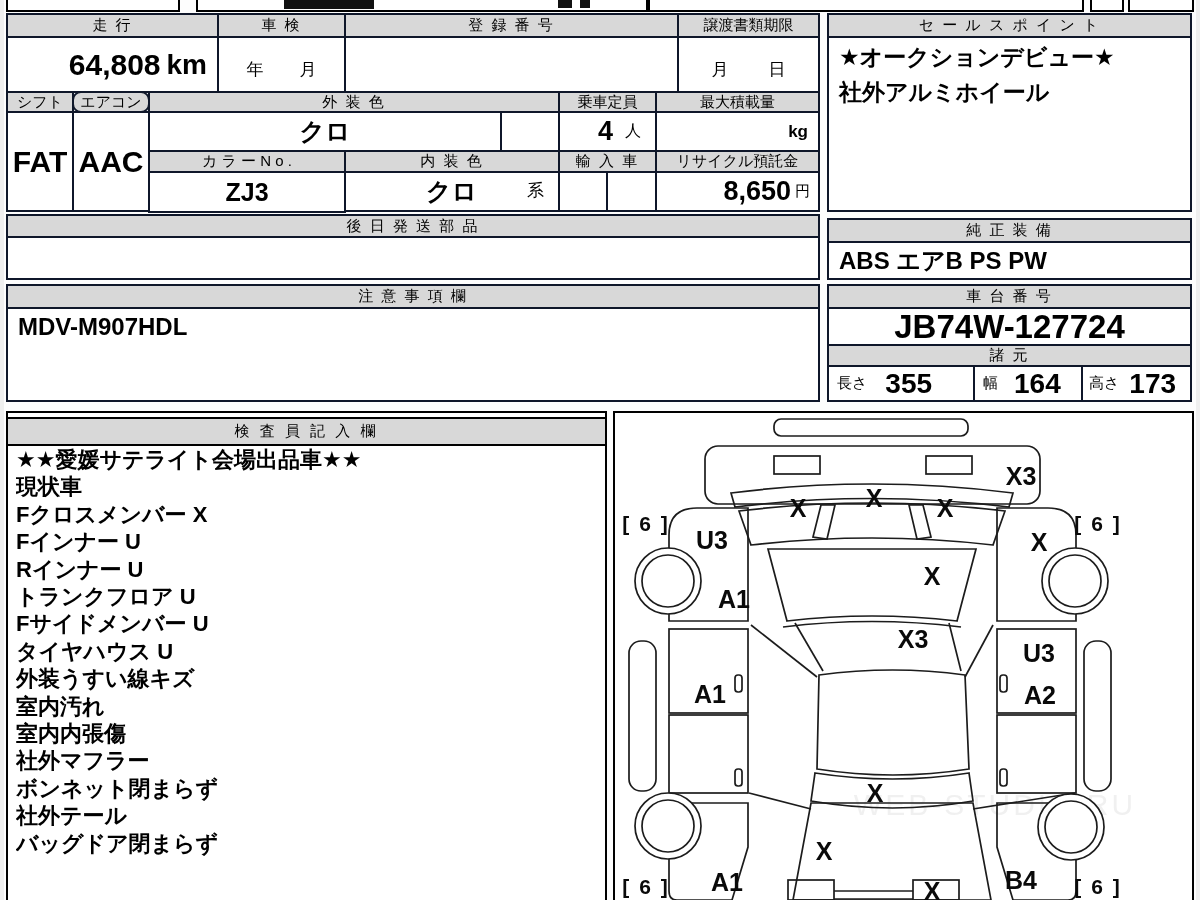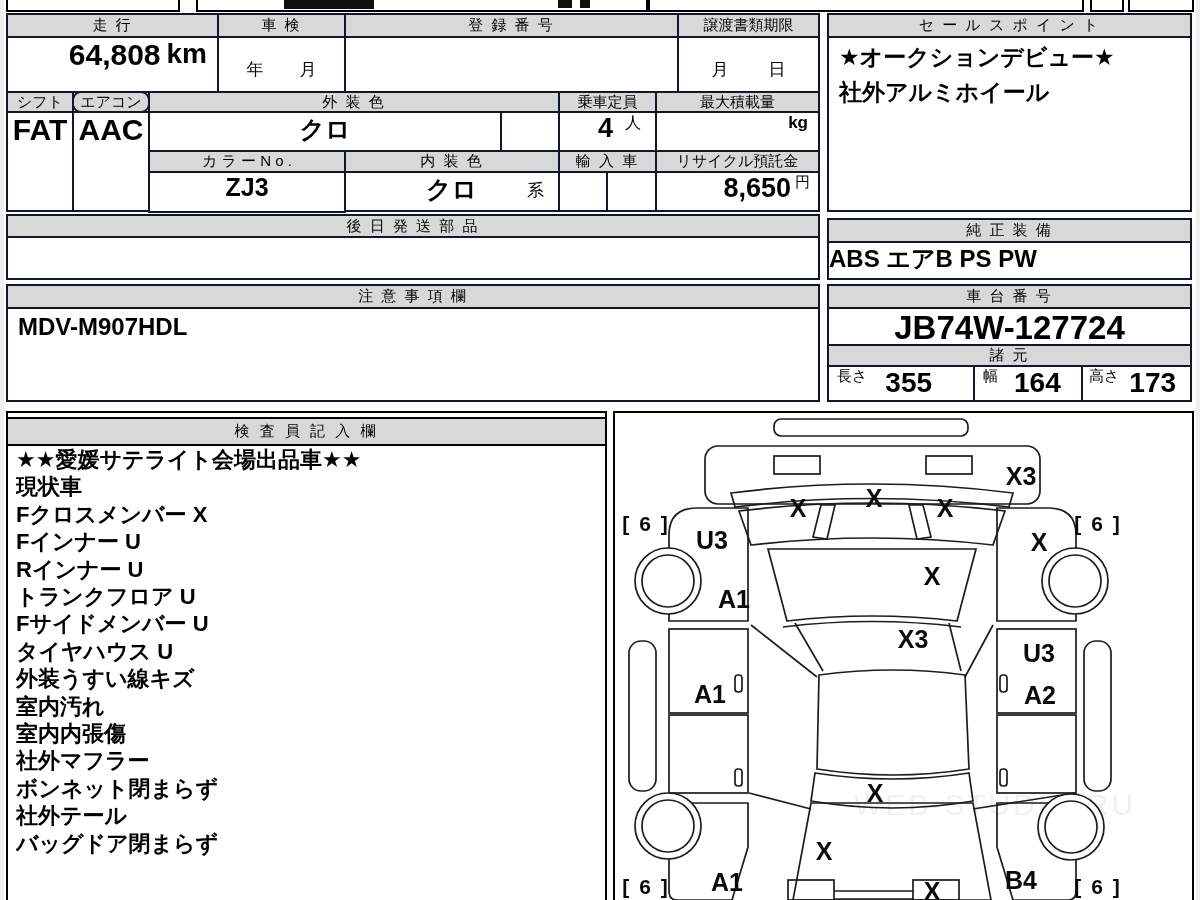--- a/index.html
+++ b/index.html
@@ -6,21 +6,21 @@
   body{
     width:1200px;height:900px;position:relative;overflow:hidden;
     background:#efefef;
     font-family:"Liberation Sans","DejaVu Sans",sans-serif;
     color:#000;
   }
   .page{position:absolute;left:4px;top:0;width:1192px;height:900px;background:#fdfdfd;}
   .cell{position:absolute;box-sizing:border-box;border:2px solid #0f172a;background:#fff;}
   .hdr{background:#d8d8d8;display:flex;align-items:center;justify-content:center;
        font-size:15px;letter-spacing:2px;white-space:pre;}
-  .val{display:flex;align-items:flex-start;}
+  .val{display:flex;align-items:center;}
   .bold{font-weight:bold;}
   
   .cut{position:absolute;box-sizing:border-box;border:2px solid #000;border-top:none;background:#fff;}
   .frag{position:absolute;background:#111;}
   
   .num-right{justify-content:flex-end;font-weight:bold;}
   .unit{font-weight:bold;}
   .small-unit{font-size:16px;font-weight:normal;margin-left:6px;}
   .center{justify-content:center;}
   
@@ -118,21 +118,21 @@
 <div class="cell" style="left:606px;top:171px;width:51px;height:41px;"></div>
 <div class="cell val" style="left:655px;top:171px;width:165px;height:41px;justify-content:flex-end;padding-right:8px;">
   <span class="bold" style="font-size:27px;">8,650</span>
   <span style="font-size:15px;margin-left:4px;">円</span>
 </div>
 
 <div class="cell hdr" style="left:6px;top:214px;width:814px;height:24px;">後 日 発 送 部 品</div>
 <div class="cell val" style="left:6px;top:236px;width:814px;height:44px;"></div>
 
 <div class="cell hdr" style="left:827px;top:218px;width:365px;height:25px;">純 正 装 備</div>
-<div class="cell val bold" style="left:827px;top:241px;width:365px;height:39px;font-size:24px;">ABS エアB PS PW</div>
+<div class="cell val bold" style="left:827px;top:241px;width:365px;height:39px;padding-left:10px;font-size:24px;">ABS エアB PS PW</div>
 
 <div class="cell hdr" style="left:6px;top:284px;width:814px;height:25px;">注 意 事 項 欄</div>
 <div class="cell bold" style="left:6px;top:307px;width:814px;height:95px;font-size:24px;padding:4px 10px;">MDV-M907HDL</div>
 
 <div class="cell hdr" style="left:827px;top:284px;width:365px;height:25px;">車 台 番 号</div>
 <div class="cell val center bold" style="left:827px;top:307px;width:365px;height:39px;font-size:33px;">JB74W-127724</div>
 <div class="cell hdr" style="left:827px;top:344px;width:365px;height:23px;">諸 元</div>
 <div class="cell val" style="left:827px;top:365px;width:148px;height:37px;">
   <span style="font-size:15px;margin-left:8px;">長さ</span>
   <span class="bold" style="font-size:28px;margin-left:18px;">355</span>

